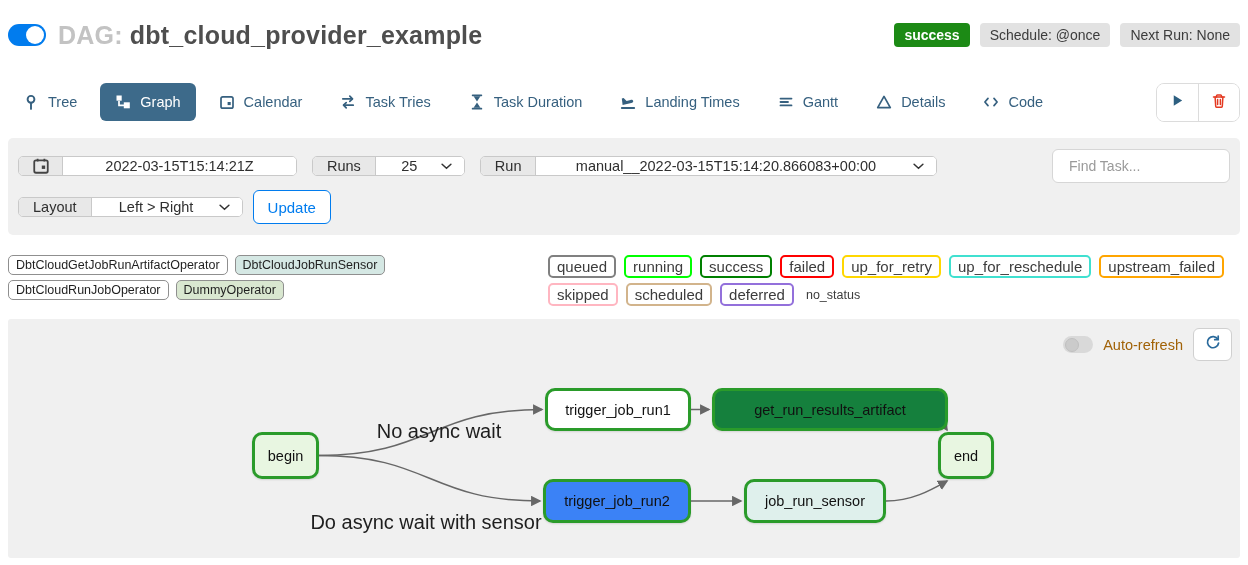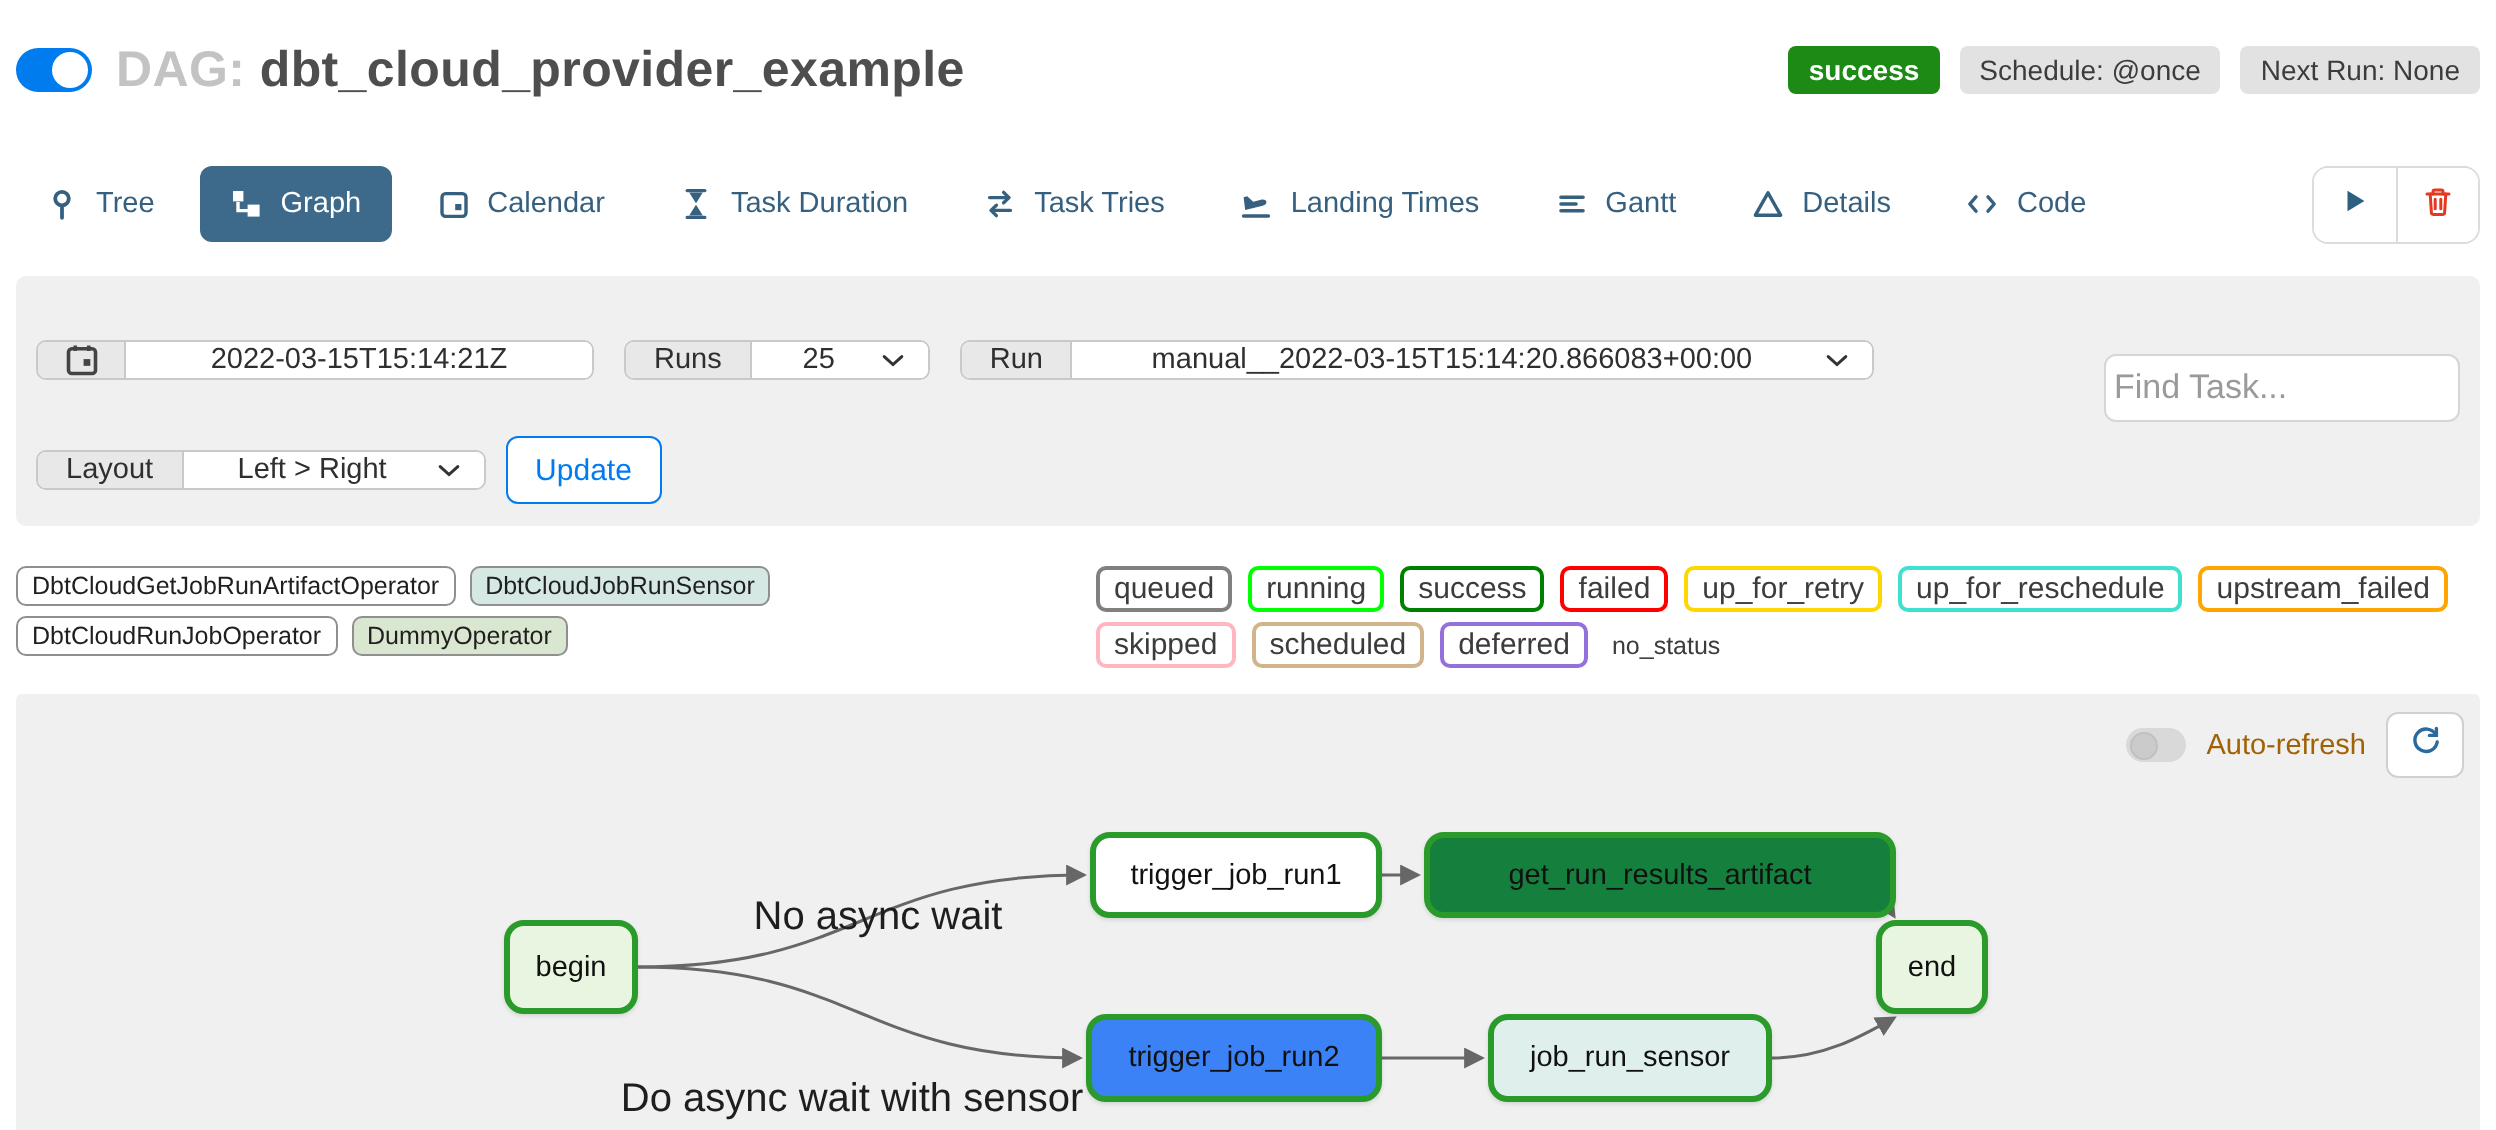--- a/index.html
+++ b/index.html
@@ -34,22 +34,22 @@
   .frow { display:flex; align-items:center; }
   .frow + .frow { margin-top:7px; }
   .igroup { display:flex; align-items:stretch; height:20px; border:1px solid #c9c9c9; border-radius:5px; overflow:hidden; background:#fff; }
   .igroup + .igroup, .igroup + .btn, .frow > * + .igroup { margin-left:15px; }
   .iseg-label { display:flex; align-items:center; padding:0 14px; background:#e8e8e8; border-right:1px solid #c9c9c9; font-size:14.5px; color:#2f2f2f; white-space:nowrap; }
   .iseg-icon { display:flex; align-items:center; justify-content:center; width:44px; background:#e8e8e8; border-right:1px solid #c9c9c9; }
   .date-input { border:none; outline:none; width:233px; text-align:center; font-family:inherit; font-size:14.5px; color:#2f2f2f; }
   .fselect { display:flex; align-items:center; background:#fff; cursor:pointer; padding:0 12px; gap:10px; }
   .fselect .sel-text { font-size:14.5px; color:#2f2f2f; white-space:nowrap; }
   .fselect .chev { display:flex; }
-  .find-task { margin-left:auto; width:178px; height:34px; border:1px solid #d6d6d6; border-radius:6px; padding:0 4px;
-               font-family:inherit; font-size:17px; color:#2f2f2f; outline:none;margin-top:28px; }
+  .find-task { margin-left:auto; width:178px; height:34px; border:1px solid #d6d6d6; border-radius:6px; padding:0 16px;
+               font-family:inherit; font-size:14px; color:#2f2f2f; outline:none; }
   .find-task::placeholder { color:#9a9a9a; }
   .btn-update { margin-left:10px; height:34px; padding:0 14px; background:#fff; border:1.5px solid #017cee; color:#017cee;
                 border-radius:6px; font-family:inherit; font-size:15px; cursor:pointer; }
 
   
   .legend { display:flex; margin:20px 8px 0 8px; align-items:flex-start; }
   .ops { width:540px; display:flex; flex-wrap:wrap; gap:5px 7px; align-content:flex-start; }
   .stats { flex:1; display:flex; flex-wrap:wrap; gap:5px 8px; align-content:flex-start; align-items:center; }
   .op-badge { border:1px solid #8f8f8f; border-radius:5px; padding:2px 7px; font-size:12.5px; color:#1f1f1f; background:#fff; white-space:nowrap; }
   .status-badge { border:2px solid #808080; border-radius:5px; padding:1px 7px; font-size:15px; color:#3c3c3c; background:#fff; white-space:nowrap; }
@@ -112,37 +112,37 @@
           <span class="ticon">
             <svg viewBox="0 0 16 16" fill="none" stroke="currentColor" stroke-width="1.7">
               <rect x="2" y="2.8" width="12" height="11.4" rx="1.8"></rect>
               <rect x="8.6" y="8" width="3.1" height="3.1" fill="currentColor" stroke="none"></rect>
             </svg>
           </span>
           <span>Calendar</span>
         </button>
         <button class="tab">
           <span class="ticon">
-            <svg viewBox="0 0 16 16">
-              <path d="M3.6 1.3h8.8M3.6 14.7h8.8" stroke="currentColor" stroke-width="1.7" stroke-linecap="round"></path>
-              <path d="M4.6 2.3h6.8L8 7.6zM8 8.4l3.4 5.3H4.6z" fill="currentColor"></path>
-            </svg>
-          </span>
-          <span>Task Duration</span>
-        </button>
-        <button class="tab">
-          <span class="ticon">
             <svg viewBox="0 0 16 16" fill="none" stroke="currentColor" stroke-width="1.7" stroke-linecap="round" stroke-linejoin="round">
               <path d="M2.8 4.8h9.4"></path>
               <path d="M9.8 2.2l2.7 2.6-2.7 2.6"></path>
               <path d="M13.2 11.2H3.8"></path>
               <path d="M6.2 8.6l-2.7 2.6 2.7 2.6"></path>
             </svg>
           </span>
           <span>Task Tries</span>
+        </button>
+        <button class="tab">
+          <span class="ticon">
+            <svg viewBox="0 0 16 16">
+              <path d="M3.6 1.3h8.8M3.6 14.7h8.8" stroke="currentColor" stroke-width="1.7" stroke-linecap="round"></path>
+              <path d="M4.6 2.3h6.8L8 7.6zM8 8.4l3.4 5.3H4.6z" fill="currentColor"></path>
+            </svg>
+          </span>
+          <span>Task Duration</span>
         </button>
         <button class="tab">
           <span class="ticon">
             <svg viewBox="0 0 16 16">
               <path d="M1.8 14h12.4" stroke="currentColor" stroke-width="1.8" stroke-linecap="round"></path>
               <path d="M1.8 4.6l1.8-.5 3 2.8 3.9-1c1.3-.3 2.5.1 2.7 1 .2.9-.6 1.6-1.9 2L2.6 11z" fill="currentColor"></path>
             </svg>
           </span>
           <span>Landing Times</span>
         </button>

